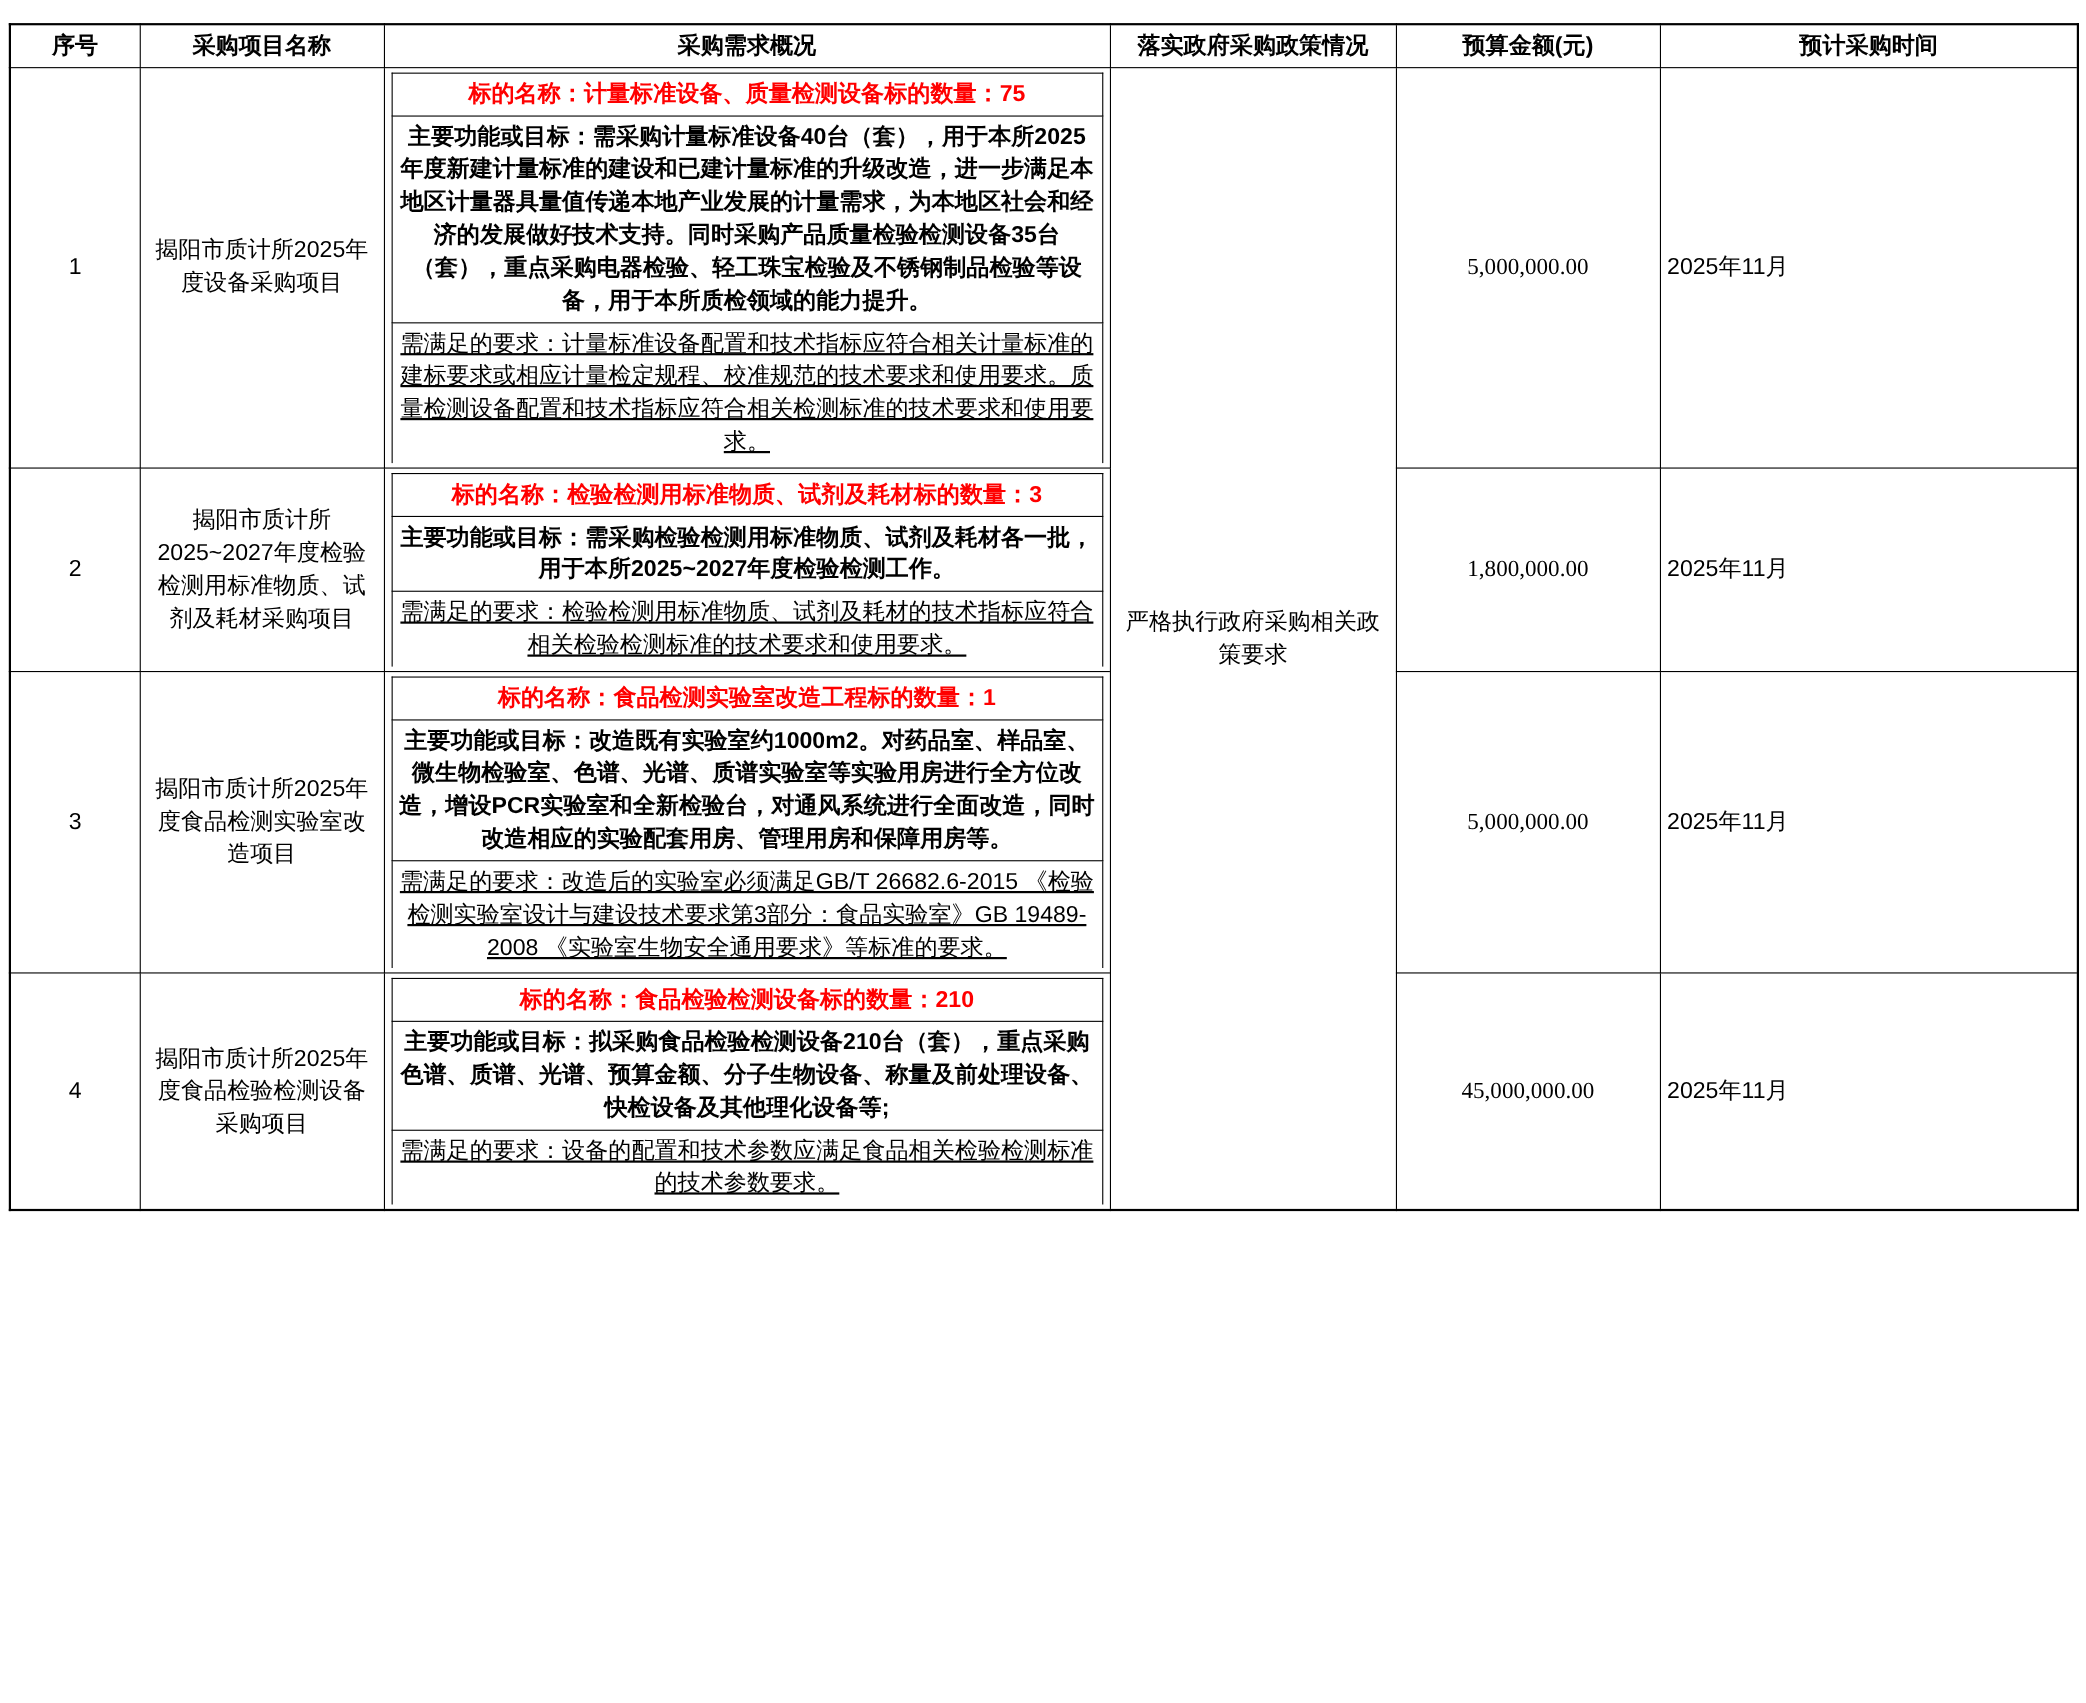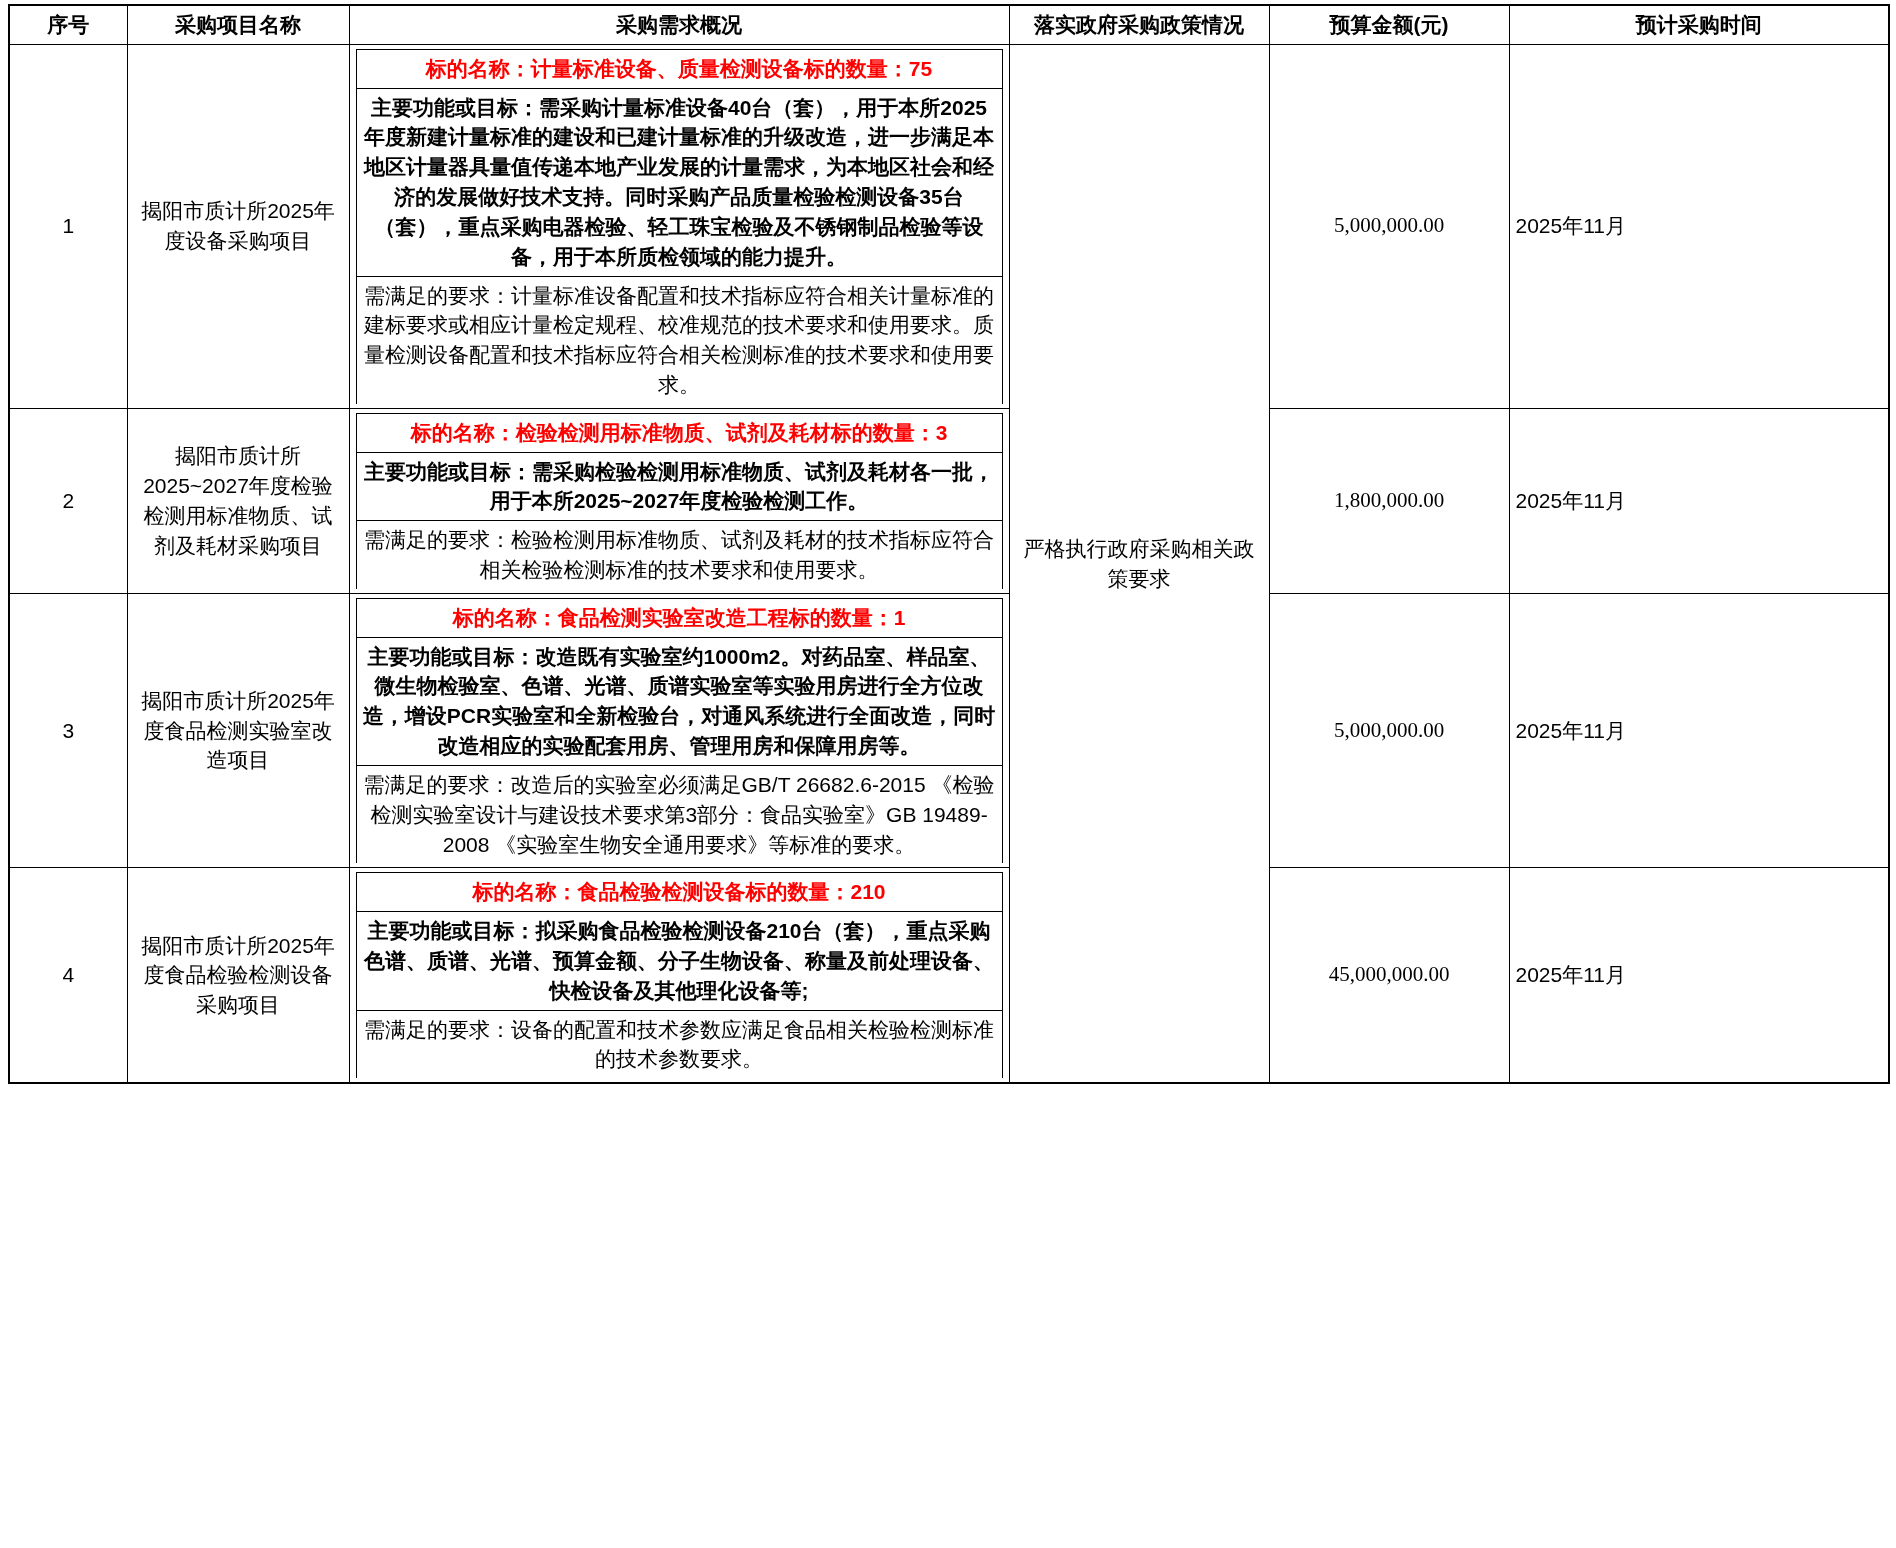--- a/index.html
+++ b/index.html
@@ -9,20 +9,21 @@
   }
   body {
     font-family: "Liberation Sans", "DejaVu Sans", sans-serif;
     color: #000000;
     width: 1896px;
   }
   .sheet {
     width: 1856px;
     box-sizing: border-box;
     padding: 4px 8px 6px 8px;
+    margin-top: 17px;
   }
   table.proc {
     border-collapse: collapse;
     table-layout: fixed;
     width: 1880px;
     border: 2px solid #000;
   }
   table.proc th, table.proc td {
     border: 1px solid #000;
     vertical-align: middle;
@@ -80,20 +81,21 @@
     border: 0;
     border-bottom: 1px solid #000;
     padding: 7px 9px;
     font-size: 21px;
     line-height: 1.45;
     text-align: center;
     vertical-align: top;
   }
   .subtable tr:last-child td {
     border-bottom: 0;
+    text-decoration: underline;
   }
   .line-title {
     color: #ff0000;
     font-weight: bold;
   }
   .line-func {
     font-weight: bold;
   }
   .line-req {
     font-weight: normal;

